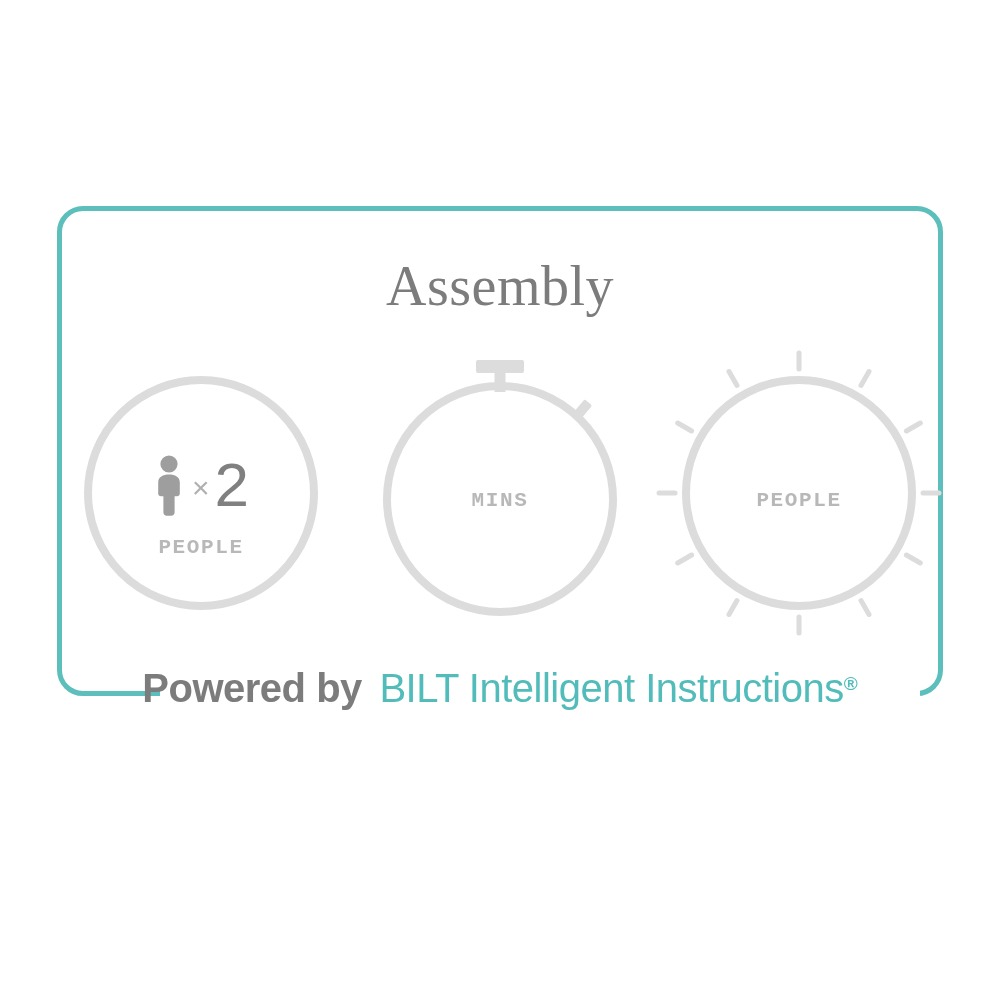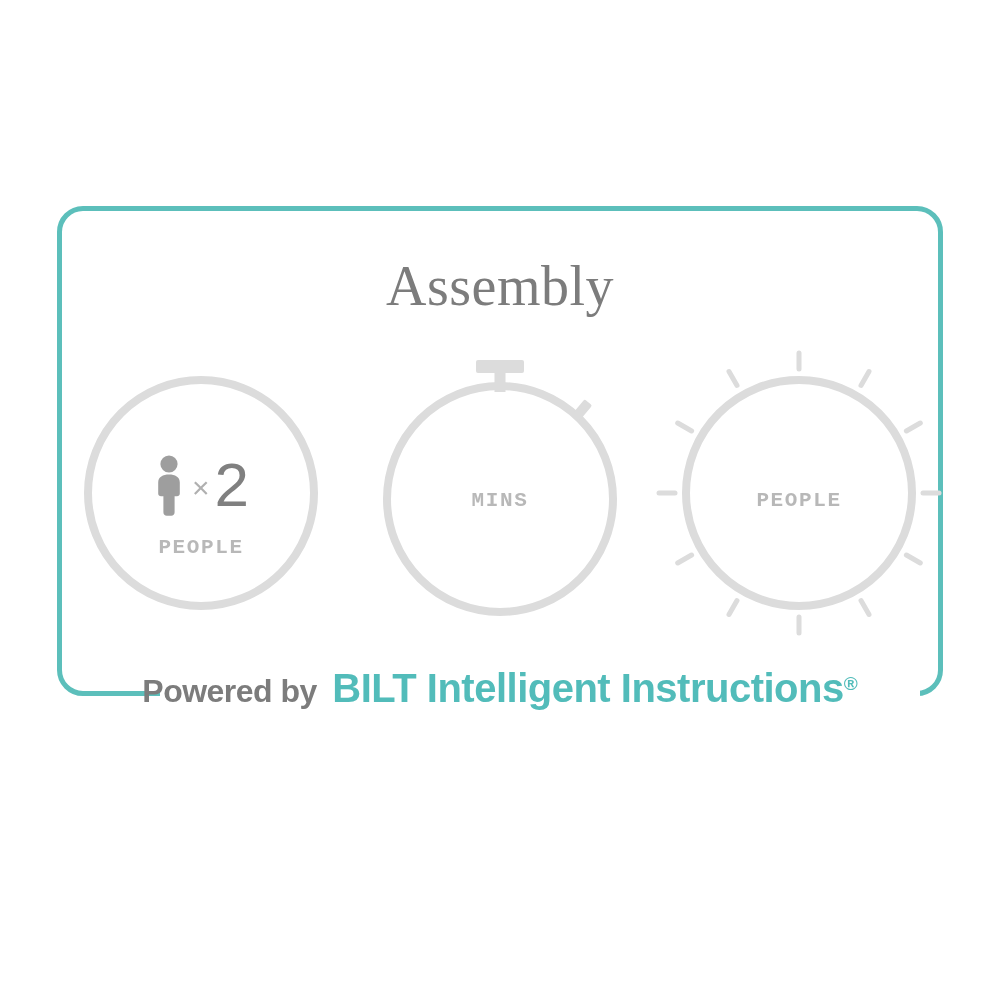--- a/index.html
+++ b/index.html
@@ -152,27 +152,27 @@
     left: 0;
     top: 662px;
     width: 1000px;
     text-align: center;
     white-space: nowrap;
     line-height: 52px;
   }
   .footer-powered {
     font-family: "Liberation Sans", sans-serif;
     font-weight: bold;
-    font-size: 32px;
+    font-size: 40px;
     color: #7c7c7c;
     letter-spacing: -0.5px;
   }
   .footer-brand {
     font-family: "Liberation Sans", sans-serif;
-    font-weight: bold;
+    font-weight: normal;
     font-size: 40px;
     color: #52bcba;
     letter-spacing: -0.5px;
     margin-left: 7px;
   }
   .footer-reg {
     font-family: "Liberation Sans", sans-serif;
     font-weight: bold;
     font-size: 19px;
     color: #52bcba;

